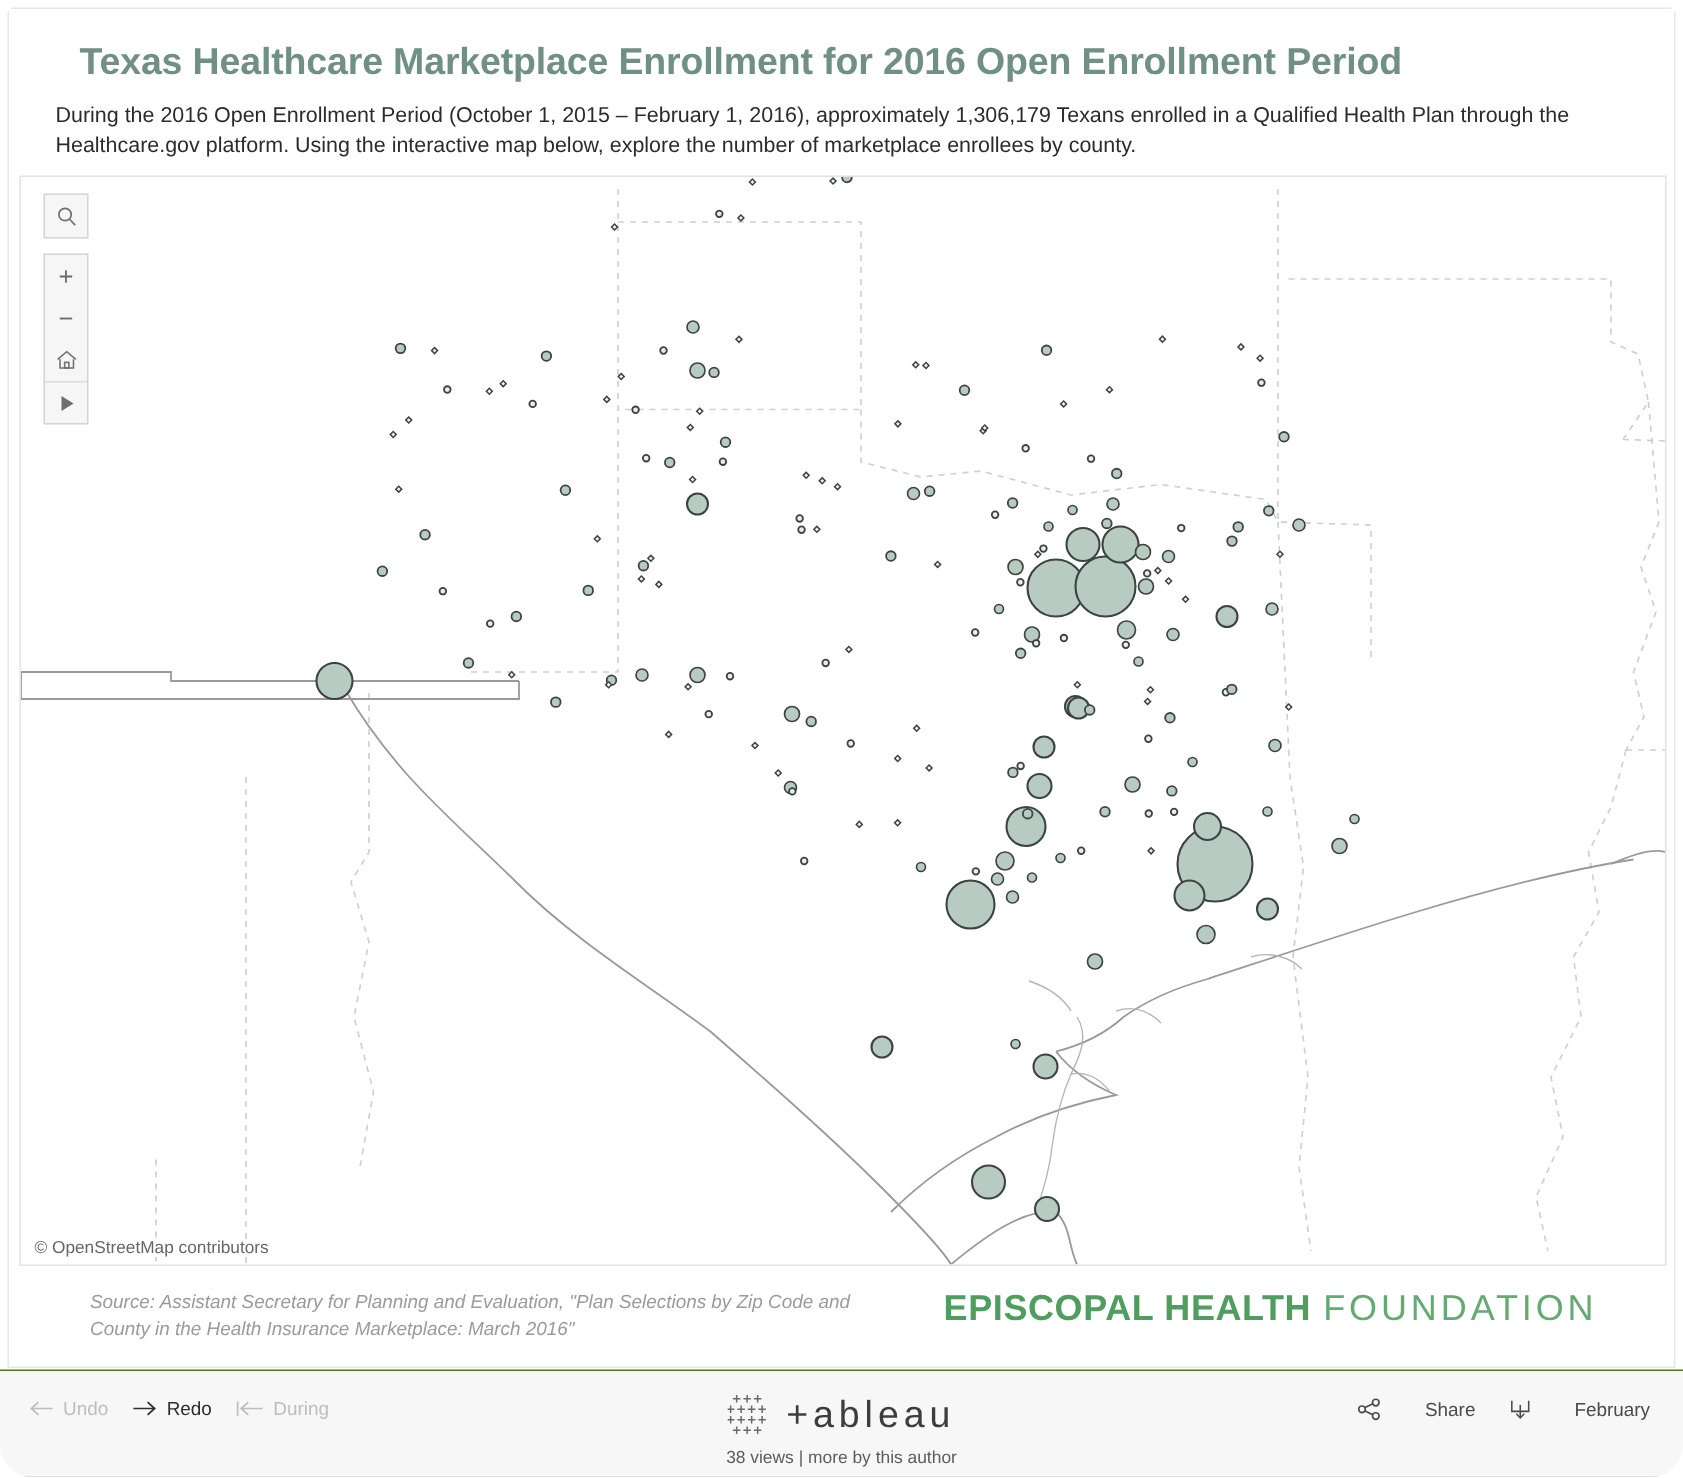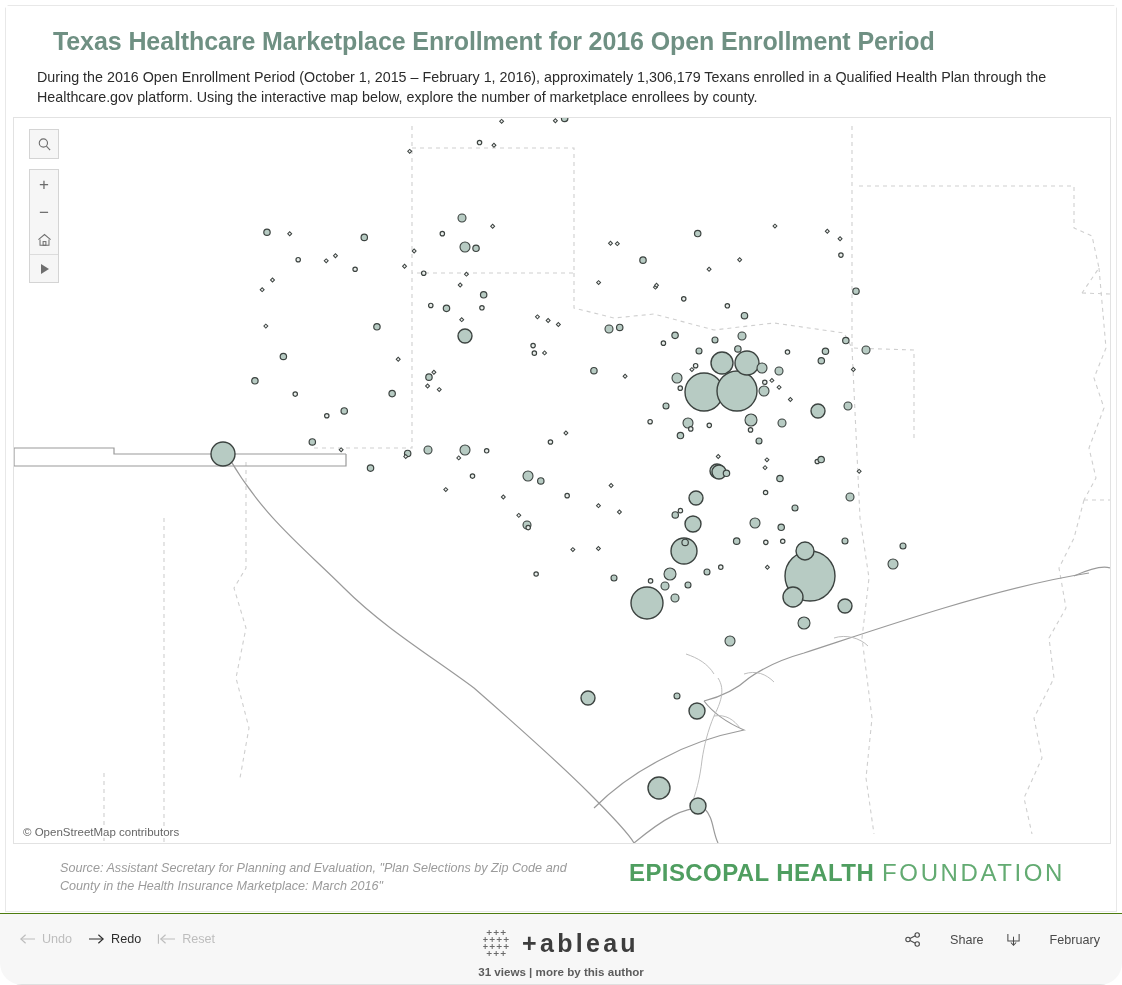--- a/index.html
+++ b/index.html
@@ -177,21 +177,20 @@
     gap: 22px;
   }
   .tb-right .tb-item { color: #4a4a4a; gap: 29px; }
   .tb-right .tb-item svg { stroke: #4a4a4a; }
   .tb-center {
     position: absolute;
     left: 50%;
     top: 14px;
     transform: translateX(-50%);
     text-align: center;
-    font-weight: bold;
   }
   .tb-logo {
     display: flex;
     align-items: center;
     gap: 5px;
     justify-content: center;
   }
   .tb-wordmark {
     font-size: 25px;
     color: #3d3d3d;
@@ -505,21 +504,21 @@
             <polyline points="11,1.5 16,6 11,10.5"></polyline>
         </svg>
         <span>Redo</span>
       </div>
       <div class="tb-item disabled">
         <svg width="19" height="12" viewBox="0 0 20 12" fill="none" stroke-width="1.2">
           <line x1="1.5" y1="1" x2="1.5" y2="11"></line>
           <line x1="4" y1="6" x2="19" y2="6"></line>
             <polyline points="9,1.5 4,6 9,10.5"></polyline>
         </svg>
-        <span>Reset</span>
+        <span>During</span>
       </div>
     </div>
 
     <div class="tb-center">
       <div class="tb-logo">
         <svg width="34" height="30" viewBox="0 0 34 30">
           <g stroke="#6a6a6a" stroke-width="1" fill="none">
             <g>
               <line x1="6" y1="2" x2="6" y2="7"></line>
                 <line x1="3.5" y1="4.5" x2="8.5" y2="4.5"></line>
@@ -548,21 +547,21 @@
               <line x1="13" y1="23" x2="13" y2="28"></line>
                 <line x1="10.5" y1="25.5" x2="15.5" y2="25.5"></line>
               <line x1="20" y1="23" x2="20" y2="28"></line>
                 <line x1="17.5" y1="25.5" x2="22.5" y2="25.5"></line>
             </g>
           </g>
         </svg>
         <span class="tb-wordmark">+ableau</span>
       </div>
       <div class="tb-views">
-        <a>31 views | more by this author</a>
+        <a>38 views | more by this author</a>
       </div>
     </div>
 
     <div class="tb-right">
       <div class="tb-item">
         <svg width="16" height="15" viewBox="0 0 16 15" fill="none" stroke-width="1.1">
           <circle cx="12.2" cy="3" r="2.2"></circle>
             <circle cx="3" cy="7.5" r="2.2"></circle>
             <circle cx="12.2" cy="12" r="2.2"></circle>
           <line x1="5" y1="6.4" x2="10.3" y2="3.8"></line>

